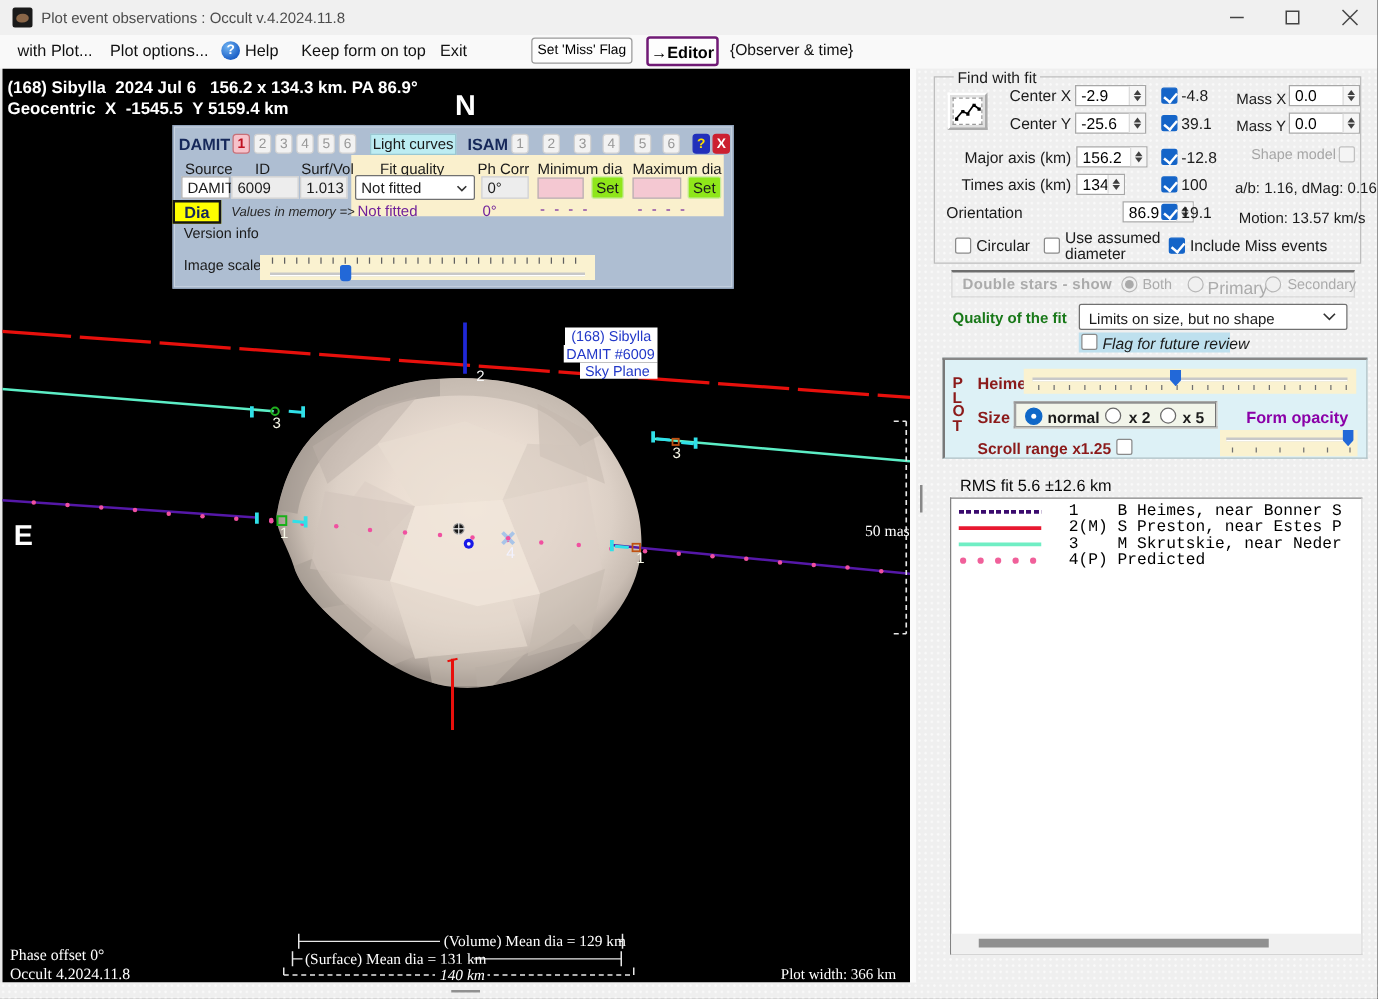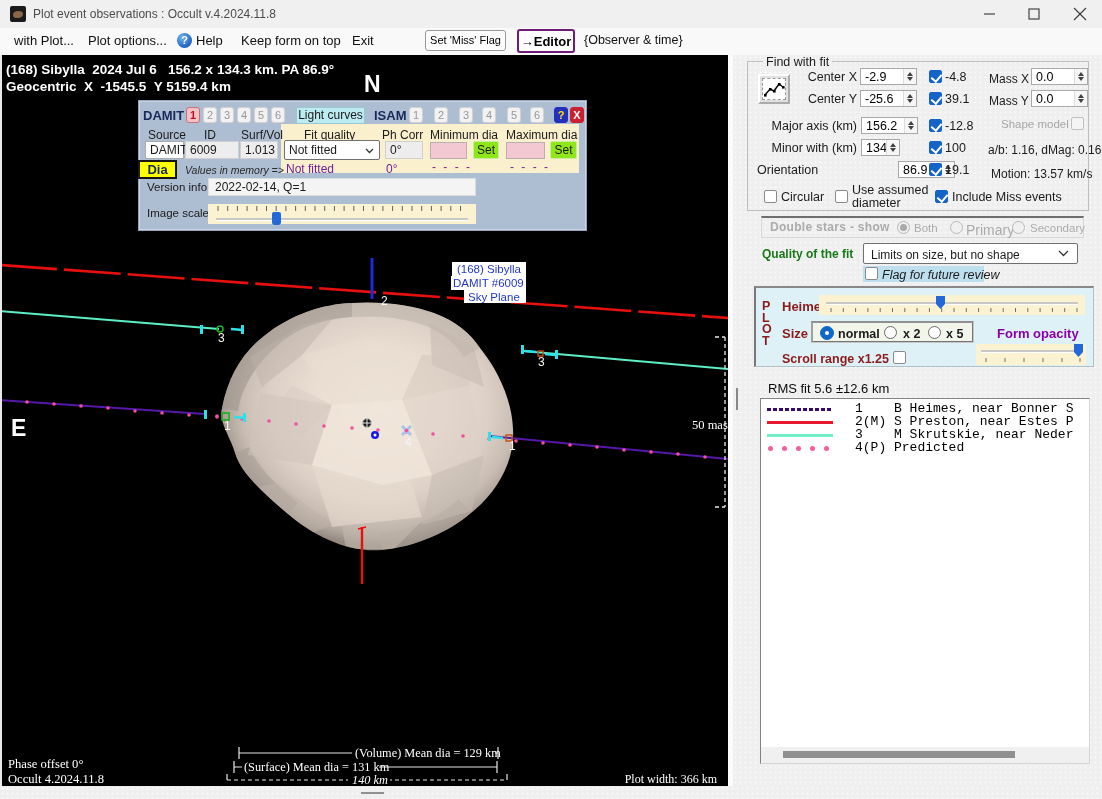--- a/index.html
+++ b/index.html
@@ -301,21 +301,20 @@
 <div class="abs setb" style="left:334px;top:40px;width:26px;height:18px">Set</div>
 <div class="abs pink" style="left:367px;top:41px;width:39px;height:17px"></div>
 <div class="abs setb" style="left:411px;top:40px;width:27px;height:18px">Set</div>
 <div class="abs" style="left:-1px;top:59px;width:39px;height:19px;background:#FFFF00;border:2px solid #151515;text-align:center;line-height:15px;font-weight:bold;font-size:13px;color:#16285A">Dia</div>
 <div class="abs" style="left:46px;top:63px;font-style:italic;color:#282828;font-size:10.5px">Values in memory =&gt;</div>
 <div class="abs purp" style="left:147px;top:61px">Not fitted</div>
 <div class="abs purp" style="left:247px;top:61px">0°</div>
 <div class="abs purp" style="left:293px;top:59px;letter-spacing:2px">- - - -</div>
 <div class="abs purp" style="left:371px;top:59px;letter-spacing:2px">- - - -</div>
 <div class="abs" style="left:8px;top:80px;font-size:11.5px">Version info</div>
-<div class="abs" style="left:69px;top:77px;width:268px;height:18px;background:#F4F4F4;border:1px solid #DCDCDC;line-height:16px;padding-left:6px">2022-02-14, Q=1</div>
 <div class="abs" style="left:8px;top:106px;font-size:11.5px">Image scale</div>
 <div class="abs slid" style="left:69px;top:103px;width:268px;height:20px">
 <div class="track" style="left:8px;top:14px;width:252px"></div>
 <svg class="abs" style="left:0;top:0" width="268" height="10">
 <g stroke="#606060" stroke-width="1">
           <line x1="10" y1="2" x2="10" y2="7"></line>
           <line x1="19.7" y1="2" x2="19.7" y2="7"></line>
           <line x1="29.4" y1="2" x2="29.4" y2="7"></line>
           <line x1="39.1" y1="2" x2="39.1" y2="7"></line>
           <line x1="48.8" y1="2" x2="48.8" y2="7"></line>
@@ -409,21 +408,21 @@
     <span class="tx">156.2</span>
     <span class="ar">
       <span class="up"></span>
       <span class="dn"></span>
     </span>
   </div>
 <div class="abs cbc" style="left:929px;top:119px"></div>
 <div class="abs lab" style="left:945px;top:119px">-12.8</div>
 <div class="abs lab" style="left:1001px;top:118px;color:#A6A6A6;font-size:11.5px">Shape model</div>
 <div class="abs cbd" style="left:1071px;top:117px"></div>
-<div class="abs lab" style="left:757px;top:141px;width:100px;text-align:right">Minor with (km)</div>
+<div class="abs lab" style="left:757px;top:141px;width:100px;text-align:right">Times axis (km)</div>
 <div class="abs spin" style="left:861px;top:139px;width:39px">
     <span class="tx">134.3</span>
     <span class="ar">
       <span class="up"></span>
       <span class="dn"></span>
     </span>
   </div>
 <div class="abs cbc" style="left:929px;top:141px"></div>
 <div class="abs lab" style="left:945px;top:141px">100</div>
 <div class="abs lab" style="left:988px;top:143px;font-size:12px">a/b: 1.16, dMag: 0.16</div>

